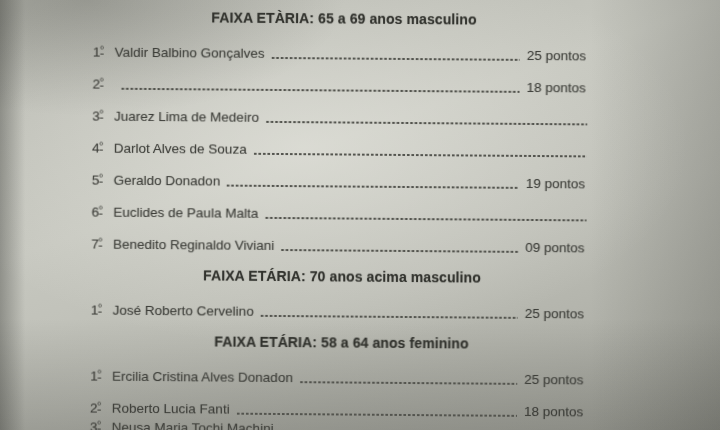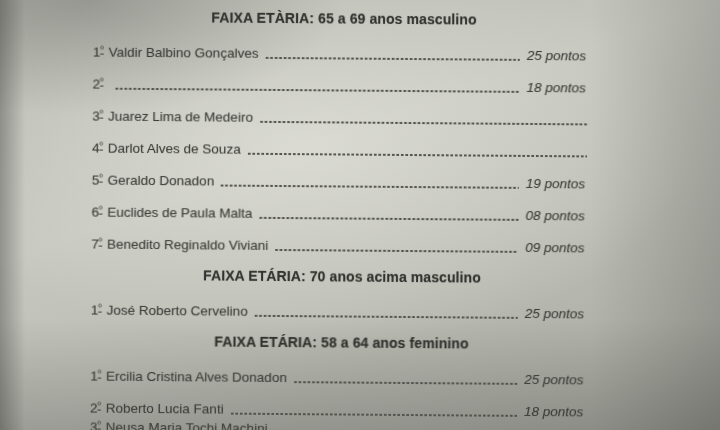--- a/index.html
+++ b/index.html
@@ -30,33 +30,33 @@
     height: 28px; line-height: 28px; margin: 0 0 6px 0;
     text-align: center; font-size: 14px; font-weight: 700; color: #31322d;
     letter-spacing: 0.1px;
     text-shadow: 0 0 1px rgba(49,50,45,0.35);
   }
   .row {
     display: flex; height: 32px; line-height: 32px;
     font-size: 13.5px; white-space: nowrap;
     text-shadow: 0 0 1px rgba(62,63,58,0.30);
   }
-  .rank { margin-right: 5px; }
+  .rank { margin-right: 11px; }
   .rank sup {
     font-size: 9px; vertical-align: 4px; line-height: 0;
     text-decoration: underline;
   }
   .leader {
     flex: 1; margin: 0 7px 0 6px; min-width: 12px;
     background-image: radial-gradient(circle, #53544e 1.05px, rgba(0,0,0,0) 1.35px);
     background-size: 4.5px 4px;
     background-repeat: repeat-x;
     background-position: 0 18px;
   }
-  .points { width: 68px; flex: none; font-style: italic; }
+  .points { width: 68px; flex: none; }
   .row.partial { position: absolute; left: 0; right: 0; top: 412px; }
 </style>
 </head>
 <body>
 
 <div class="photo">
   <div class="page" id="page">
   <section class="section">
     <h2 class="title">FAIXA ETÀRIA: 65 a 69 anos masculino</h2>
     <div class="rows">
@@ -89,21 +89,20 @@
     <span class="rank">5<sup>º</sup></span>
     <span class="name">Geraldo Donadon</span>
     <span class="leader"></span>
     <span class="points">19 pontos</span>
   </div>
 
   <div class="row">
     <span class="rank">6<sup>º</sup></span>
     <span class="name">Euclides de Paula Malta</span>
     <span class="leader"></span>
-    <span class="points">08 pontos</span>
   </div>
 
   <div class="row">
     <span class="rank">7<sup>º</sup></span>
     <span class="name">Benedito Reginaldo Viviani</span>
     <span class="leader"></span>
     <span class="points">09 pontos</span>
   </div>
 </div>
   </section>

